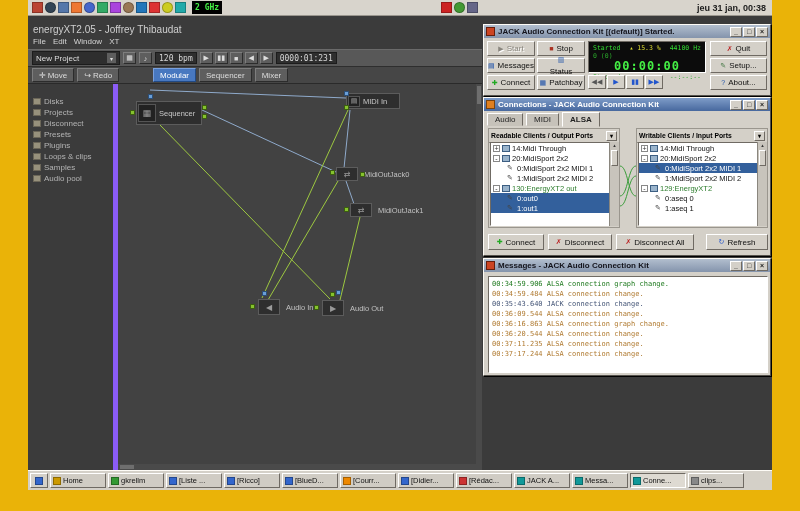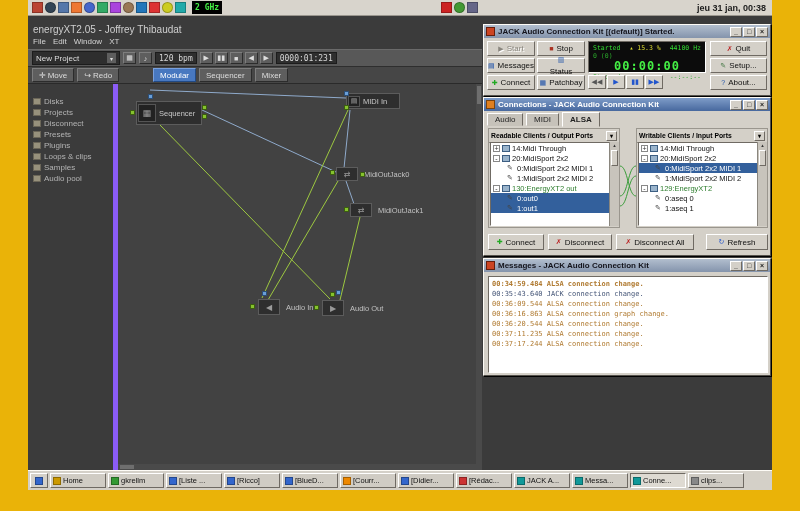--- a/index.html
+++ b/index.html
@@ -441,21 +441,22 @@
     <div class="tb">
       <span class="wicon"></span>
       <span>Messages - JACK Audio Connection Kit</span>
       <span class="wbtns">
         <span class="wb">_</span>
         <span class="wb">□</span>
         <span class="wb">×</span>
       </span>
     </div>
     <div class="logbox" id="log-lines" style="left:4px;top:17px;width:280px;height:97px;">
-        <div style="color: rgb(176, 122, 48); font-weight: bold;">00:34:59.484 ALSA connection change.</div>
+        <div style="color: rgb(31, 122, 31);">00:34:59.906 ALSA connection graph change.</div>
+        <div style="color: rgb(176, 122, 48);">00:34:59.484 ALSA connection change.</div>
         <div style="color: rgb(68, 85, 119);">00:35:43.640 JACK connection change.</div>
         <div style="color: rgb(176, 122, 48);">00:36:09.544 ALSA connection change.</div>
         <div style="color: rgb(176, 122, 48);">00:36:16.863 ALSA connection graph change.</div>
         <div style="color: rgb(176, 122, 48);">00:36:20.544 ALSA connection change.</div>
         <div style="color: rgb(176, 122, 48);">00:37:11.235 ALSA connection change.</div>
         <div style="color: rgb(176, 122, 48);">00:37:17.244 ALSA connection change.</div>
       </div>
   </div>
 
   <div id="taskbar">

